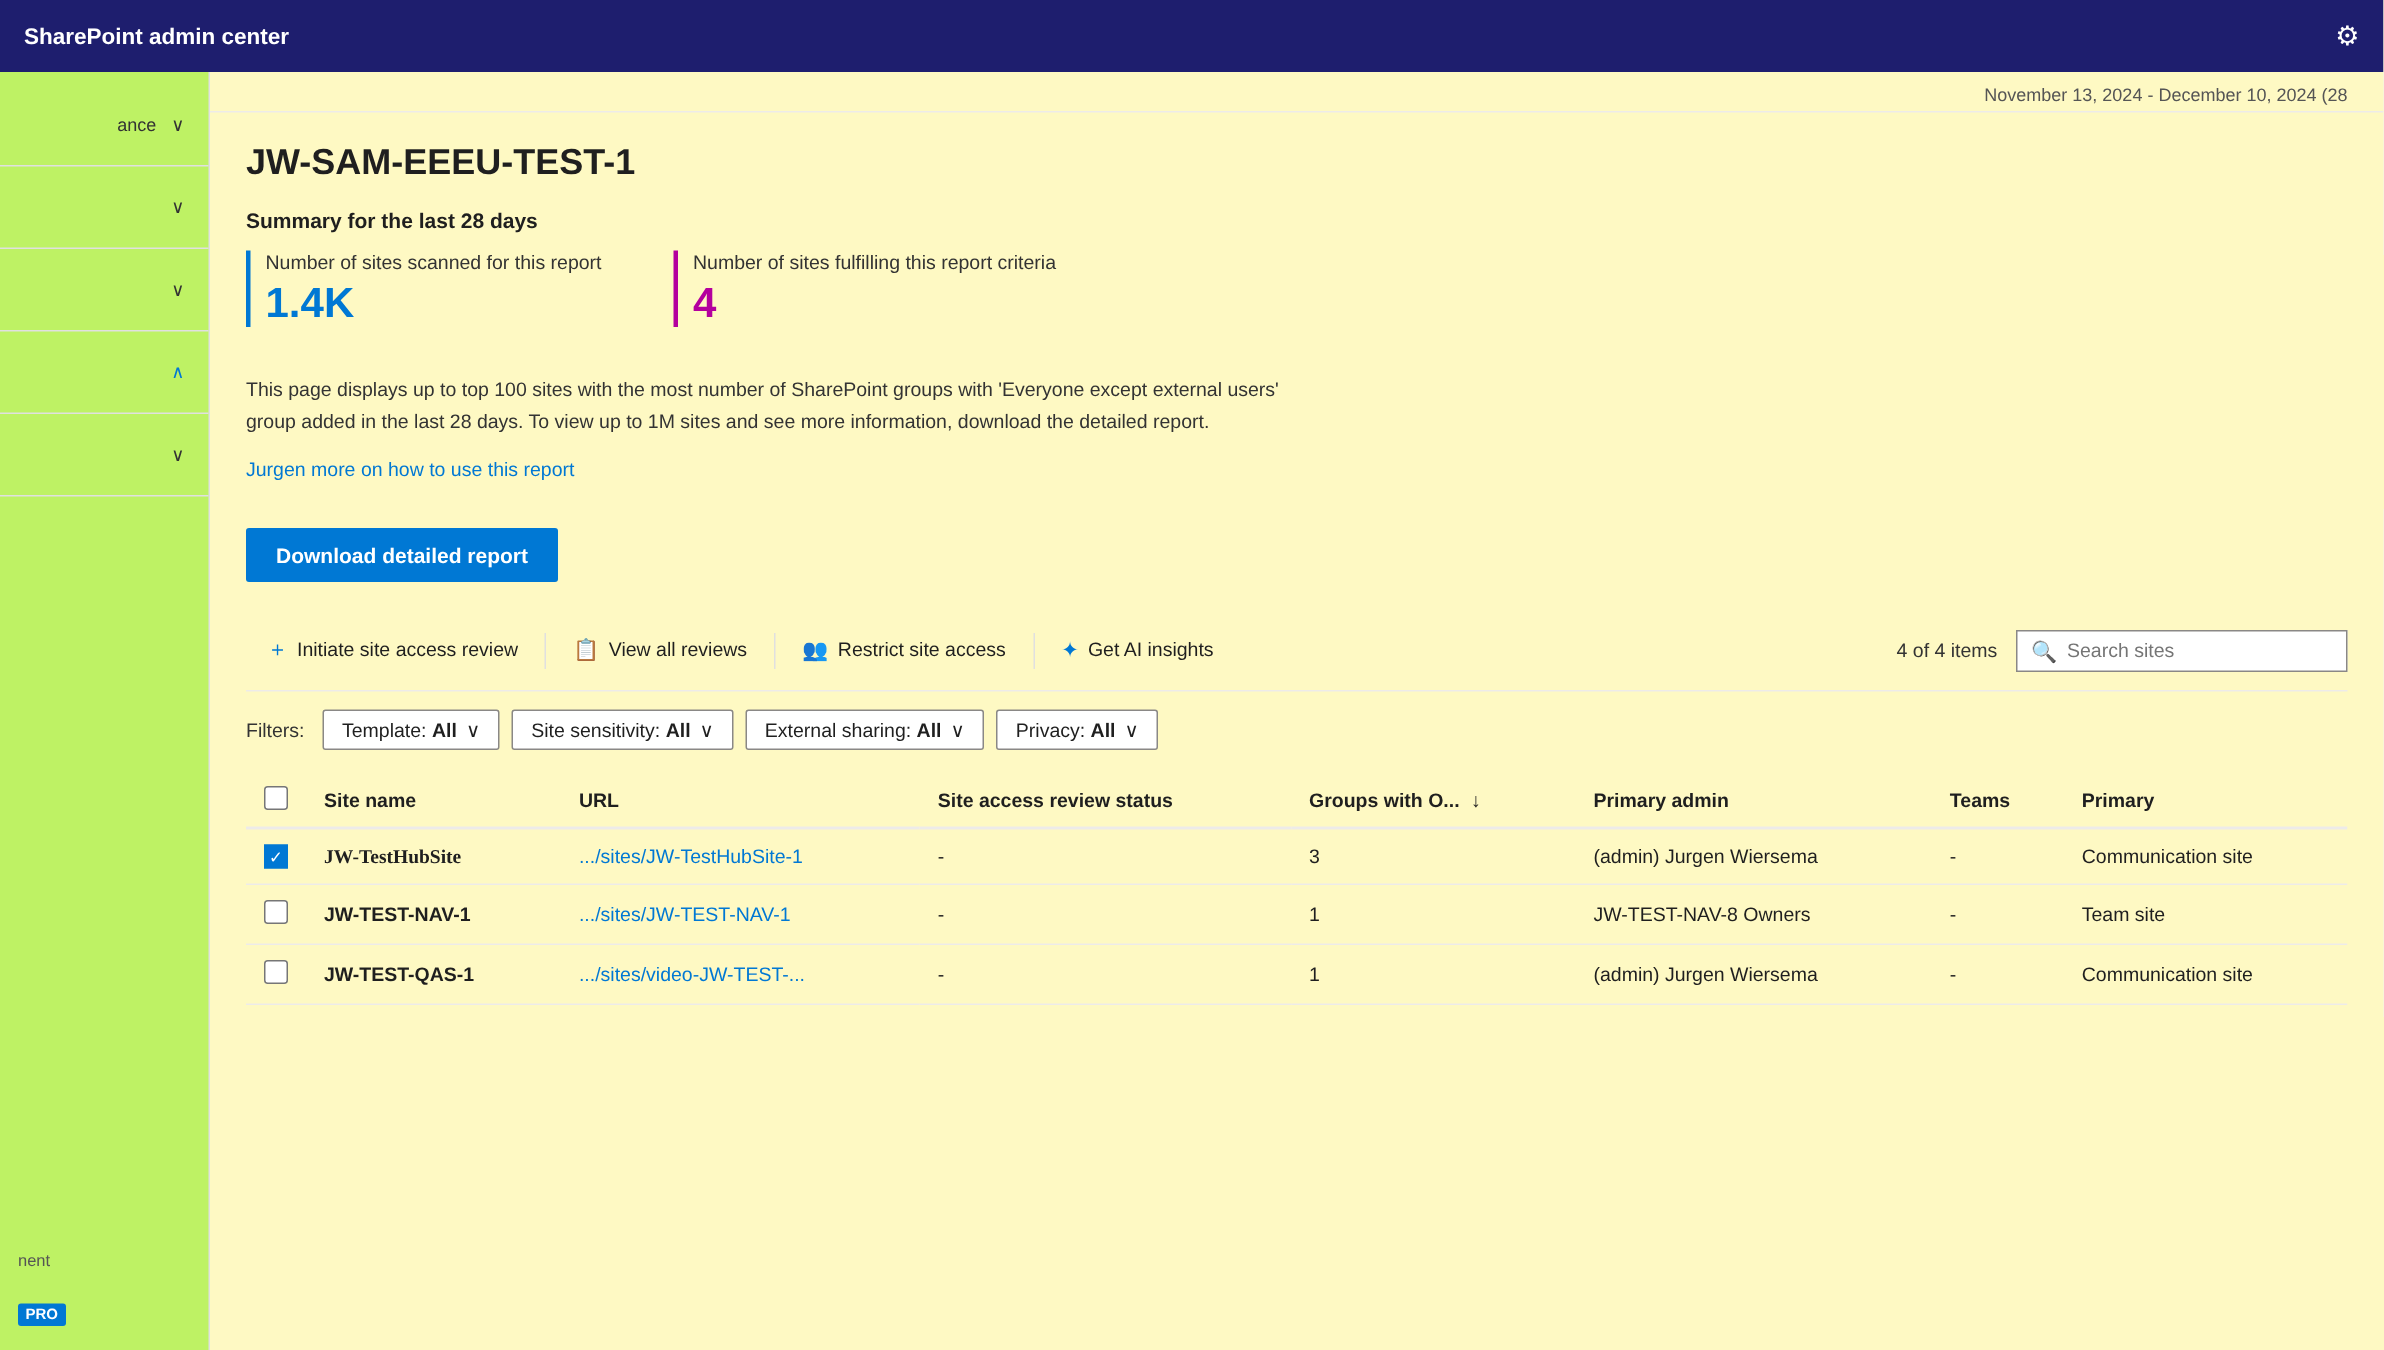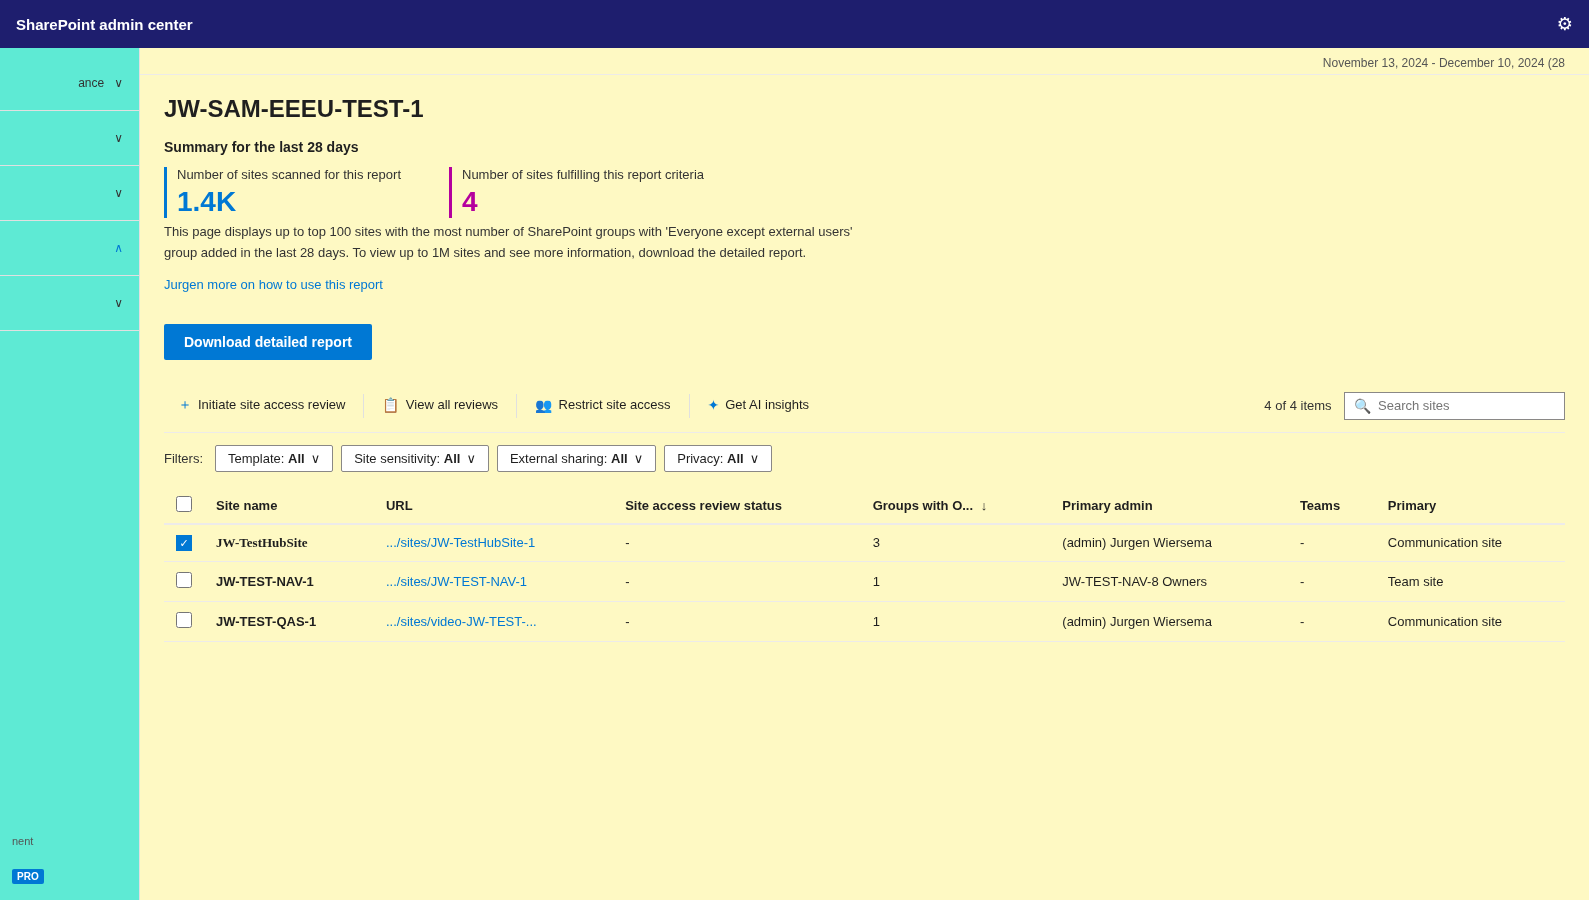--- a/index.html
+++ b/index.html
@@ -18,21 +18,21 @@
     }
     .topbar-title { font-size: 15px; font-weight: 600; }
     .topbar-gear { font-size: 18px; cursor: pointer; }
 
     
     .layout { display: flex; flex: 1; overflow: hidden; }
 
     
     .sidebar {
       width: 140px;
-      background: #5eead4;
+      background: #bef264;
       border-right: 1px solid #e0e0e0;
       display: flex;
       flex-direction: column;
       padding: 8px 0;
       flex-shrink: 0;
     }
     .sidebar-group {
       padding: 8px 0;
       border-bottom: 1px solid #e0e0e0;
     }
@@ -67,21 +67,21 @@
     }
 
     
     .main-content { padding: 20px 24px; }
 
     .page-title { font-size: 24px; font-weight: 700; color: #1f1f1f; margin-bottom: 16px; }
 
     .summary-section { margin-bottom: 16px; }
     .summary-heading { font-size: 14px; font-weight: 700; color: #1f1f1f; margin-bottom: 12px; }
 
-    .stats-row { display: flex; gap: 48px; margin-bottom: 4px; }
+    .stats-row { display: flex; gap: 48px; margin-bottom: 32px; }
     .stat-item { display: flex; flex-direction: column; border-left: 3px solid; padding-left: 10px; }
     .stat-item.blue { border-color: #0078d4; }
     .stat-item.magenta { border-color: #b4009e; }
     .stat-label { font-size: 13px; color: #333; margin-bottom: 4px; }
     .stat-value { font-size: 28px; font-weight: 700; }
     .stat-value.blue { color: #0078d4; }
     .stat-value.magenta { color: #b4009e; }
 
     .description { font-size: 13px; color: #333; line-height: 1.6; margin-bottom: 12px; max-width: 700px; }
     .learn-more { font-size: 13px; color: #0078d4; text-decoration: none; cursor: pointer; }

